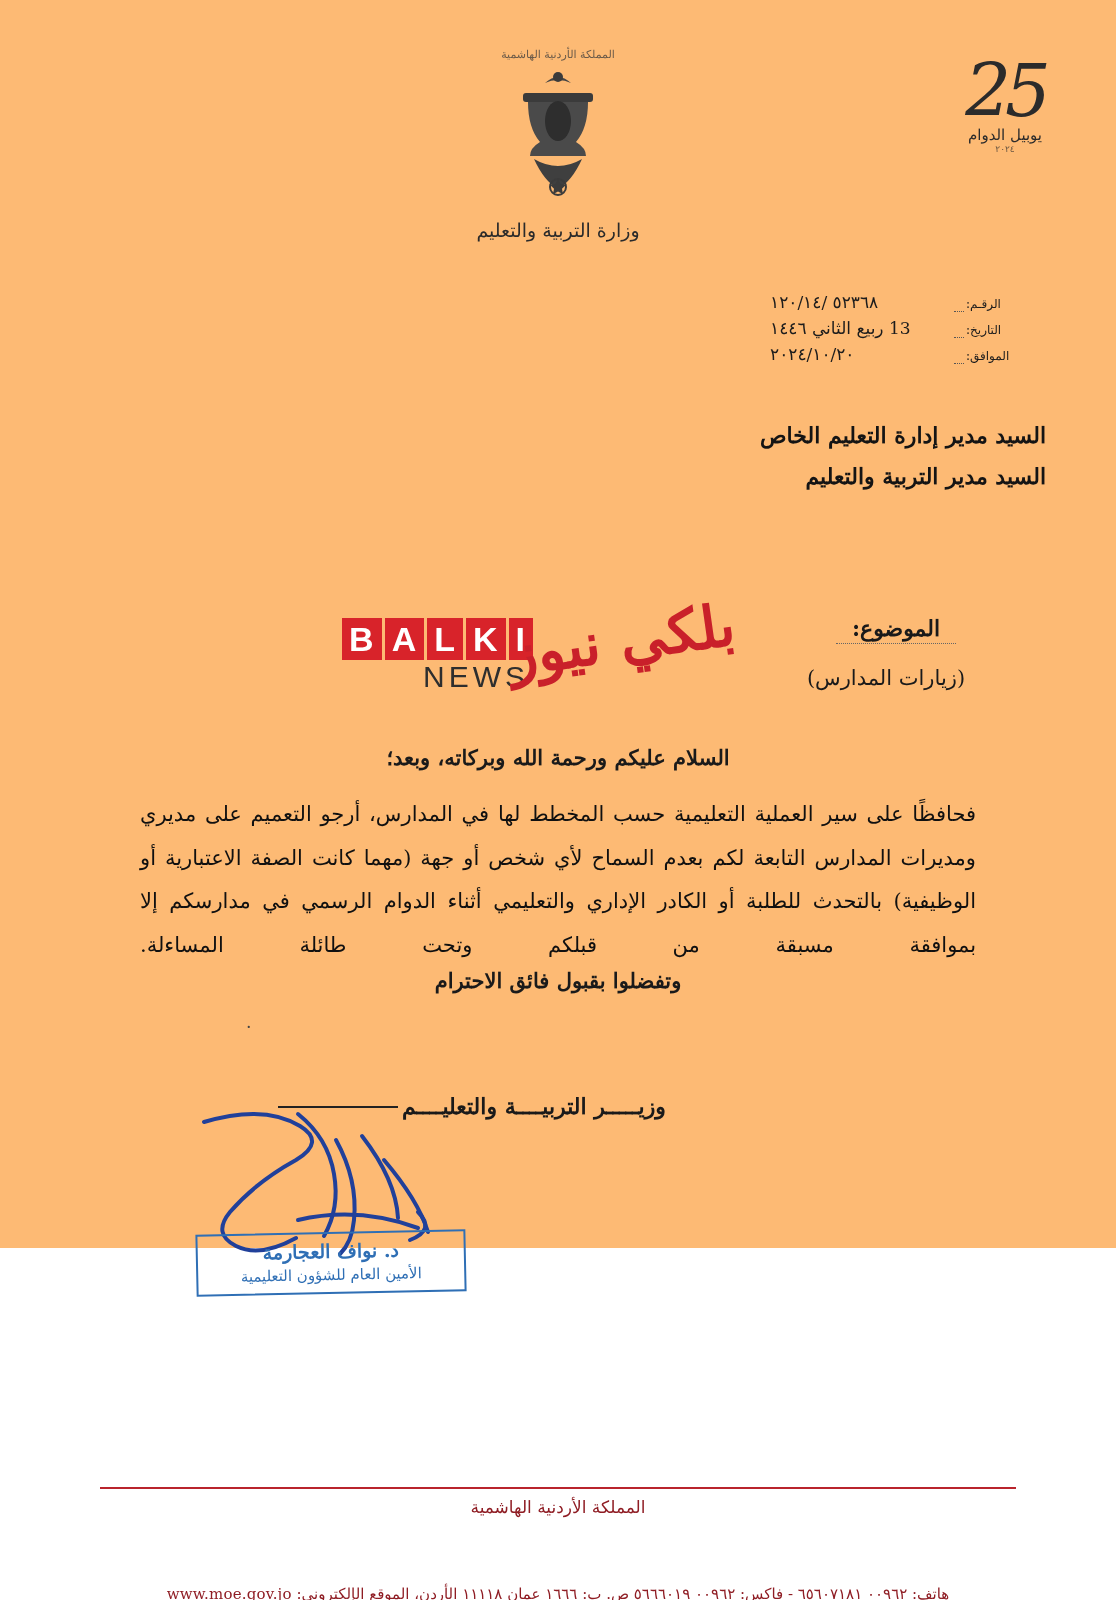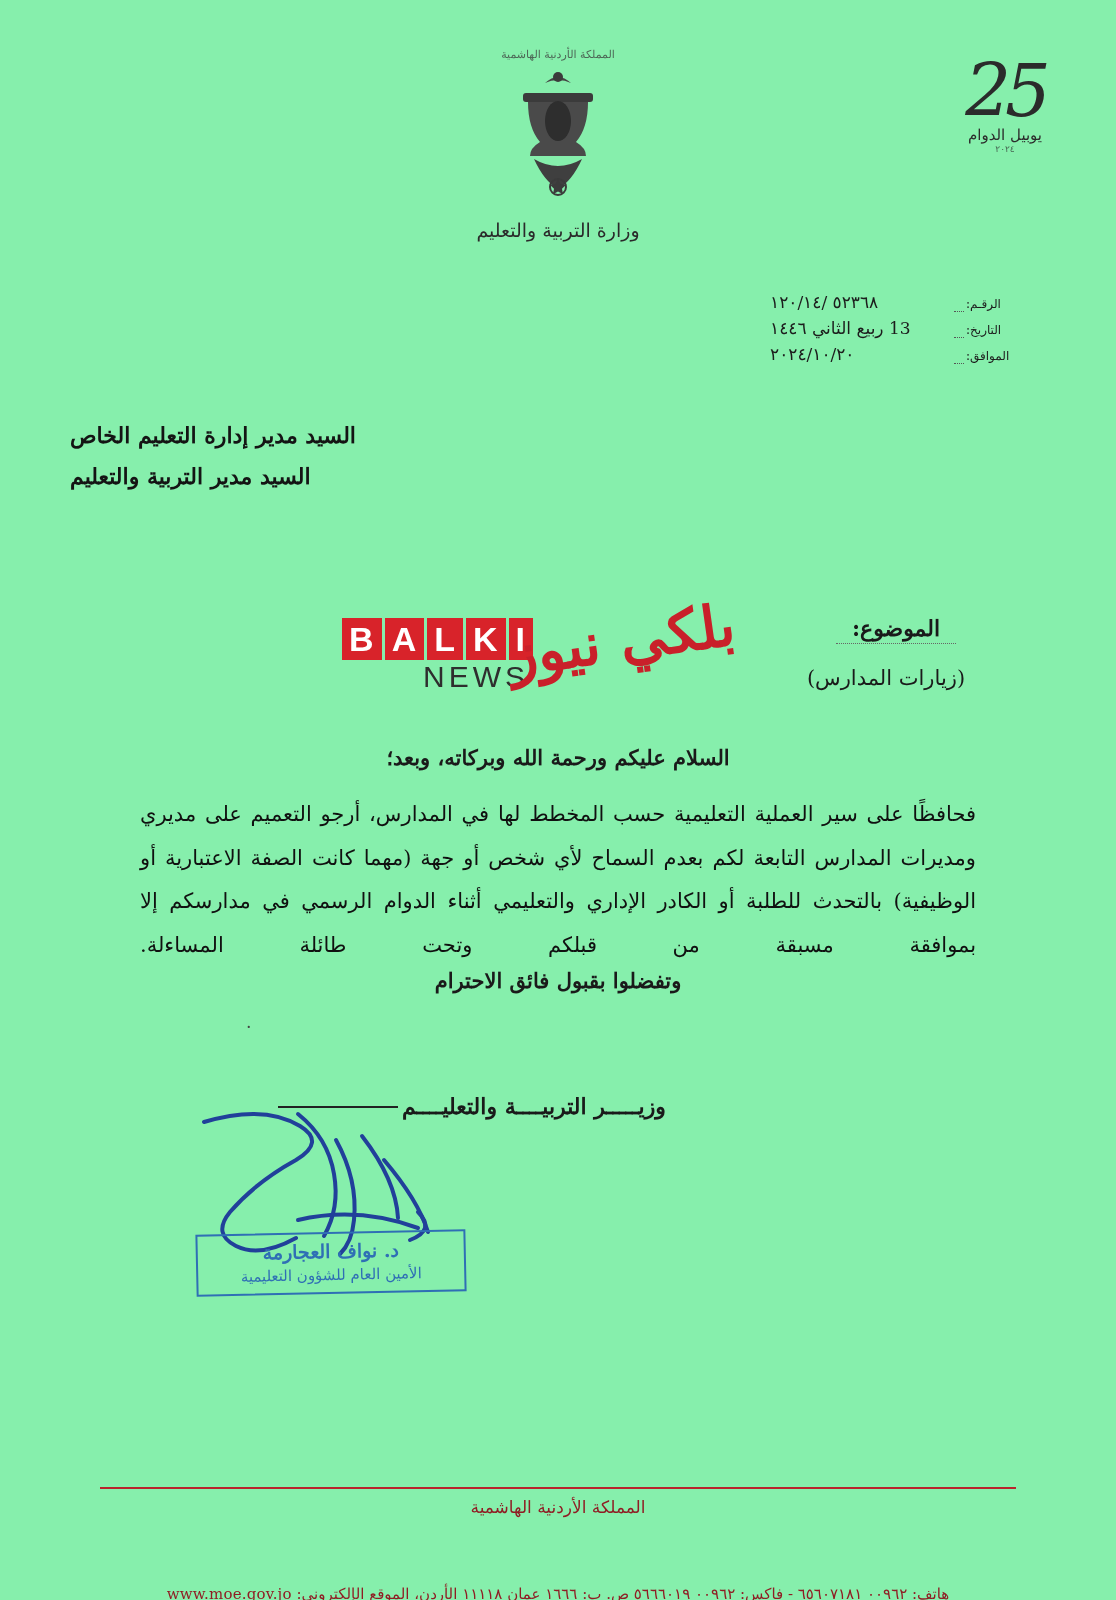--- a/index.html
+++ b/index.html
@@ -10,22 +10,22 @@
   body {
     width: 1116px;
     height: 1600px;
     overflow: hidden;
     font-family: "Liberation Serif", serif;
     color: #1a1a1a;
   }
   .page {
     position: relative;
     width: 1116px;
-    height: 1600px;
-    background: #86efac;
+    height: 1248px;
+    background: #fdba74;
   }
 
   
   .crest {
     position: absolute;
     top: 48px;
     left: 50%;
     transform: translateX(-50%);
     width: 200px;
     text-align: center;
@@ -109,21 +109,21 @@
     text-align: left;
     letter-spacing: 1px;
   }
 
   
   .addressees {
     position: absolute;
     top: 415px;
     right: 70px;
     width: 976px;
-    text-align: left;
+    text-align: right;
     direction: rtl;
   }
   .addressees div {
     font-family: "DejaVu Serif", serif;
     font-weight: bold;
     font-size: 22px;
     line-height: 1.85;
     color: #141414;
   }
 

